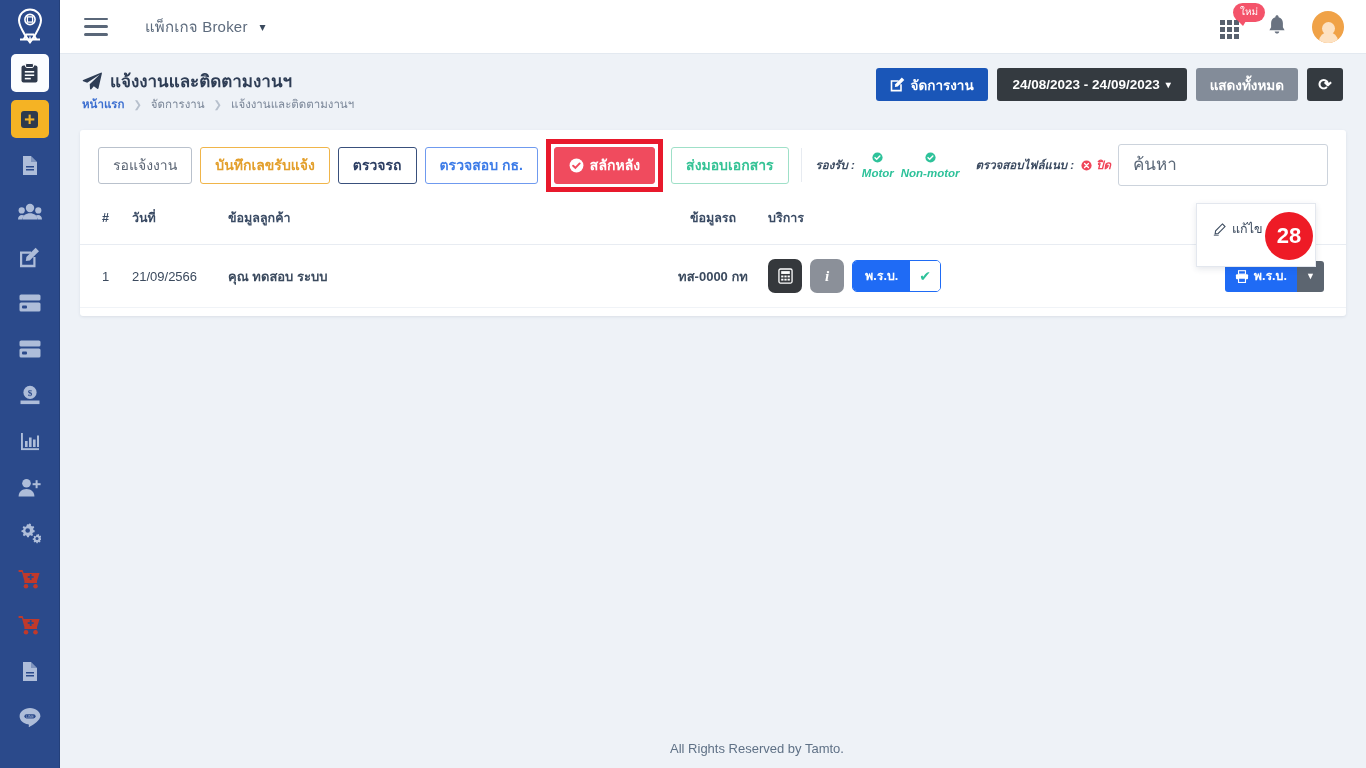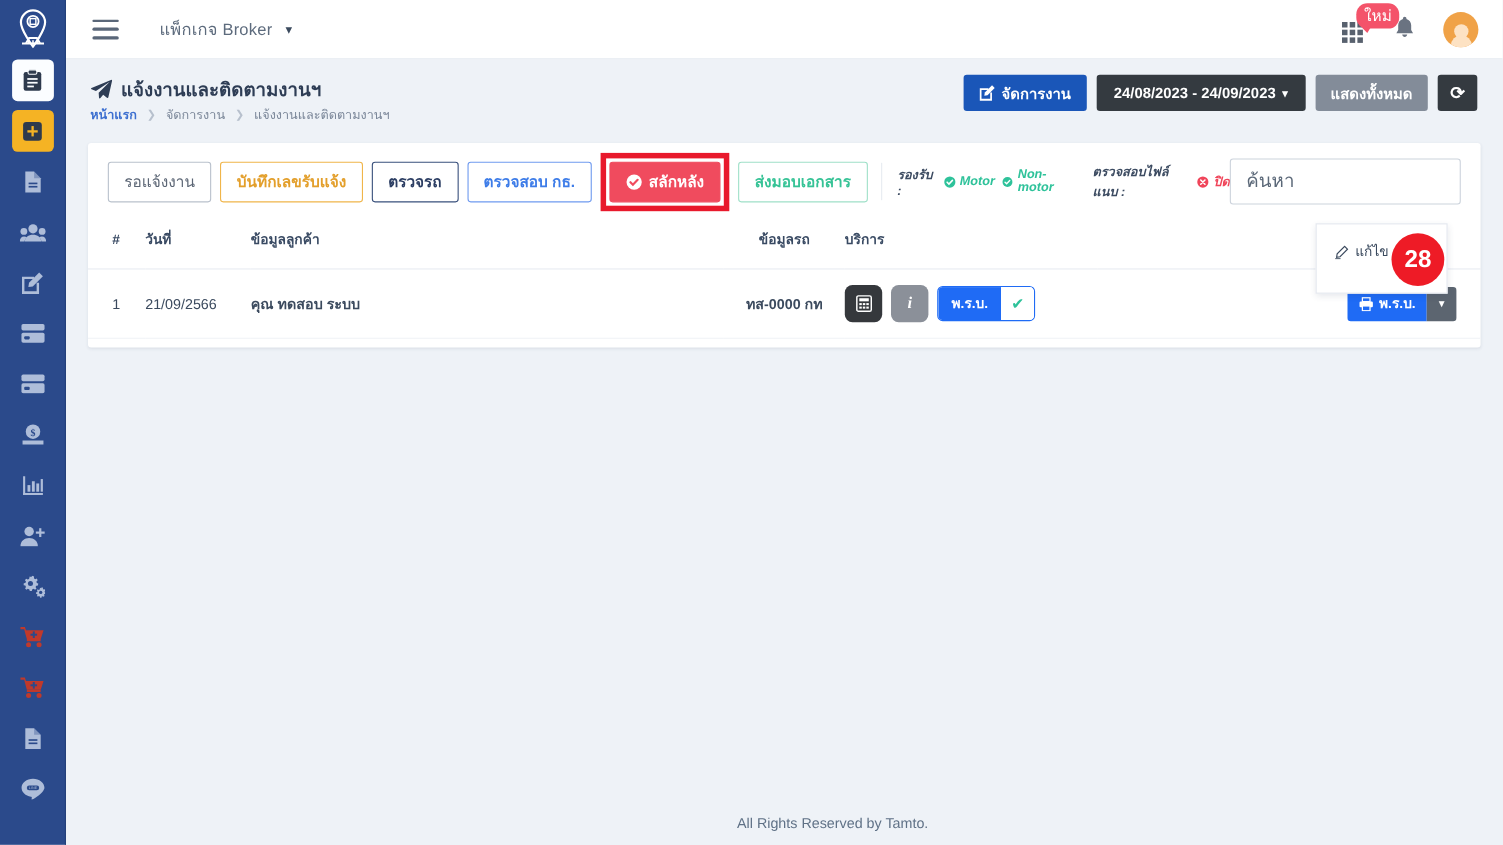--- a/index.html
+++ b/index.html
@@ -66,21 +66,21 @@
   }
   #apps-wrap { position: relative; width: 22px; height: 22px; cursor: pointer; }
   #apps-grid {
     display: grid; grid-template-columns: repeat(3, 5px); grid-template-rows: repeat(3, 5px);
     gap: 2px; position: absolute; left: 0; top: 4px;
   }
   #apps-grid span { background: #58616e; display: block; }
   #new-badge {
     position: absolute; left: 13px; top: -13px;
     background: #f4536a; color: #fff;
-    font-size: 14px; line-height: 1;
+    font-size: 10px; line-height: 1;
     padding: 4px 7px 5px; border-radius: 10px;
     white-space: nowrap;
   }
   #new-badge::after {
     content: ""; position: absolute; left: 5px; bottom: -4px;
     border-left: 5px solid transparent; border-right: 3px solid transparent;
     border-top: 5px solid #f4536a;
   }
   #bell { cursor: pointer; }
   #avatar {
@@ -165,21 +165,21 @@
   }
   #active-wrap .tab { position: relative; margin-right: 0; }
   #support-info {
     display: flex; align-items: center; gap: 7px;
     font-size: 11.5px; font-weight: bold; color: #3c4b61;
     border-left: 1px solid #e7ebf1;
     padding-left: 14px; height: 34px;
     margin-left: 4px;
     font-style: italic;
   }
-  #support-info .ok { color: #2ec29a; display: flex; align-items: center; gap: 4px; }
+  #support-info .ok { color: #2ec29a; display: flex; align-items: center; gap: 4px; flex-direction: column; }
   #support-info .no { color: #f0455a; display: flex; align-items: center; gap: 4px; }
   #support-info .lbl2 { margin-left: 9px; }
   #search-input {
     margin-left: auto;
     width: 210px; height: 42px;
     border: 1px solid #ccd3dc; border-radius: 3px;
     padding: 0 14px; font-size: 17px; color: #3c4b61;
     font-family: "Liberation Sans", sans-serif;
     outline: none;
   }

